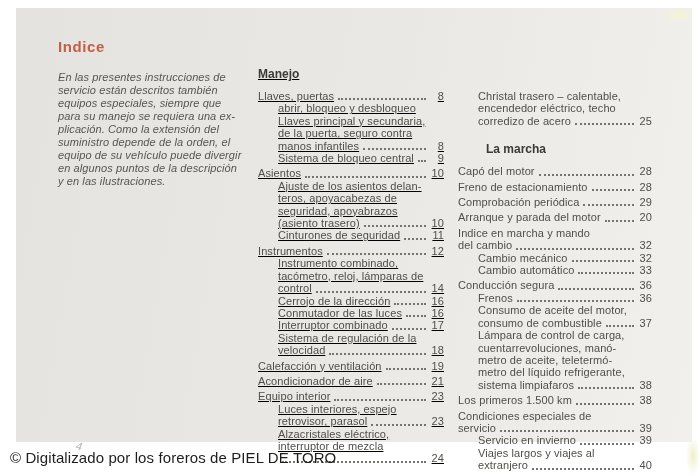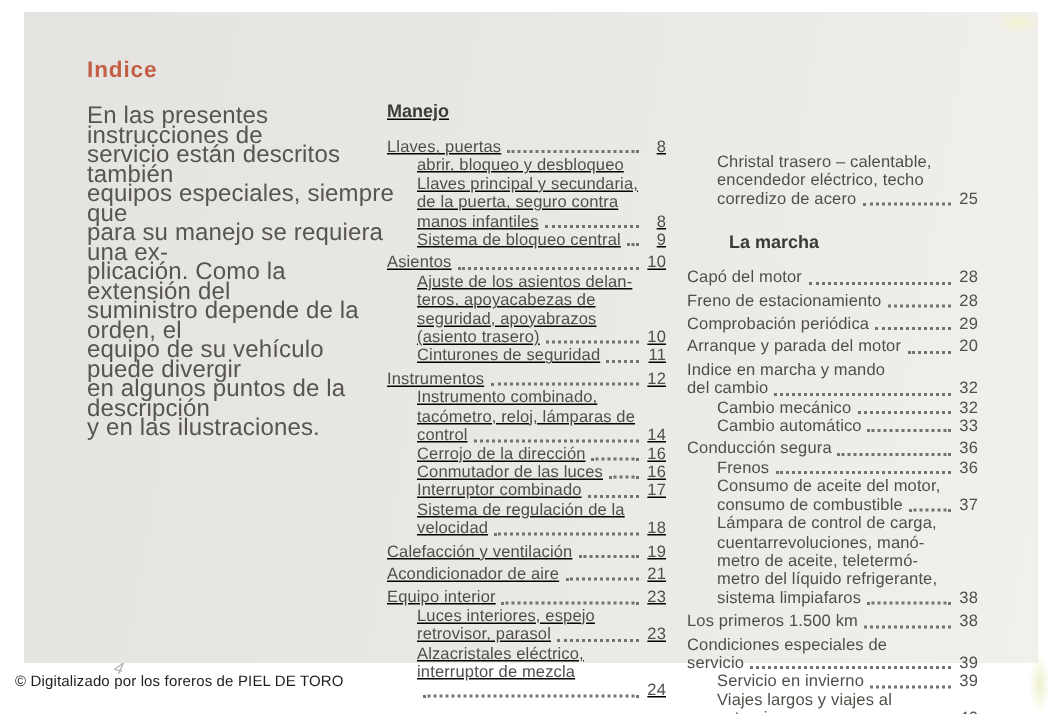--- a/index.html
+++ b/index.html
@@ -20,44 +20,44 @@
     left:686px;top:436px;width:14px;height:40px;
     background:radial-gradient(closest-side,#eef0cd,rgba(238,240,205,0));
   }
   .col{position:absolute;}
   .col-left{left:42px;top:30px;width:205px;}
   .page-title{
     margin:0;font-size:15px;font-weight:bold;letter-spacing:.6px;
     color:#c35f45;
   }
   .intro{
-    margin:16px 0 0 0;font-size:16px;line-height:13px;
+    margin:16px 0 0 0;font-style:italic;font-size:11px;line-height:13px;
     color:#57554f;white-space:pre-line;letter-spacing:.1px;
   }
   .col-mid{left:242px;top:60px;width:186px;text-decoration:underline;}
   .col-right{left:442px;top:82px;width:194px;}
   .section-heading{
     margin:0 0 10px 0;font-size:12px;line-height:12px;font-weight:bold;color:#3b3a35;
   }
   .col-right .section-heading{margin-top:16px;margin-left:28px;}
   .entries{font-size:11px;line-height:12.4px;color:#4f4e49;letter-spacing:.1px;}
   .entry.indent-0{margin-top:3px;}
-  .entries > .entry:first-child{margin-top:12px;}
+  .entries > .entry:first-child{margin-top:0;}
   .entry.indent-1{padding-left:20px;}
   .line{white-space:nowrap;}
   .line.last{display:flex;align-items:baseline;}
   .line .txt{flex:0 0 auto;}
   .dots{
     flex:1 1 auto;min-width:8px;margin:0 4px;
     border-bottom:2px dotted #74736c;
     align-self:flex-end;margin-bottom:2px;
   }
   .pg{flex:0 0 auto;min-width:14px;text-align:right;}
   .footer{
-    position:absolute;left:10px;top:449px;font-size:10px;color:#1f1e1c;
+    position:absolute;left:10px;top:449px;font-size:15px;color:#1f1e1c;
     letter-spacing:.1px;
   }
   .pencil-mark{
     position:absolute;left:76px;top:440px;font-size:11px;font-style:italic;
     color:rgba(125,120,108,.55);transform:rotate(12deg);
   }
 </style>
 </head>
 <body>
 

